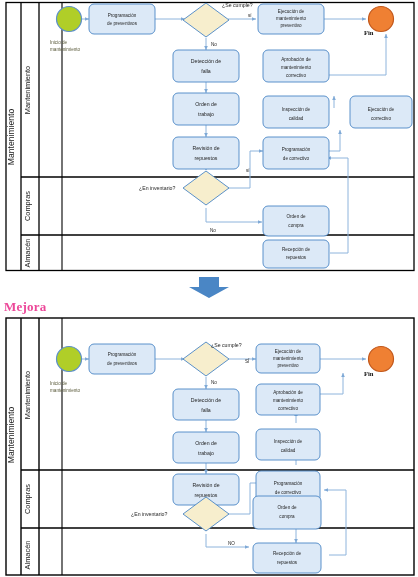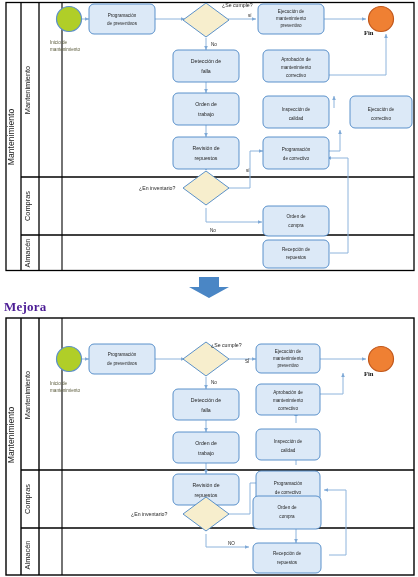--- a/index.html
+++ b/index.html
@@ -1,21 +1,21 @@
 <!DOCTYPE html>
 <html><head>
 <meta charset="utf-8">
 <style>
   html,body{margin:0;padding:0;background:#fff;}
   body{width:418px;height:577px;position:relative;overflow:hidden;
        font-family:"Liberation Sans",sans-serif;color:#1a1a1a;}
   .diagram{position:absolute;left:0;width:418px;}
   .svgwrap{position:absolute;left:0;top:0;}
   .mejora-title{position:absolute;left:4px;top:299px;font-family:"Liberation Serif",serif;
-       font-size:13px;font-weight:bold;color:#4c1d95;letter-spacing:.2px;}
+       font-size:13px;font-weight:bold;color:#ec4899;letter-spacing:.2px;}
   svg{display:block;}
   text{font-family:"Liberation Sans",sans-serif;fill:#1f1f1f;}
   .nodetxt{font-size:4.6px;text-anchor:middle;}
   .nodetxt.big{font-size:5.2px;}
   .edgelbl{font-size:4.6px;}
   .lanelbl{font-size:7.4px;fill:#1a1a1a;}
   .poollbl{font-size:8.6px;fill:#1a1a1a;}
   .startlbl{font-size:4.6px;fill:#5a5a3a;}
   .finlbl{font-family:"Liberation Serif",serif;font-size:6.6px;font-weight:bold;fill:#111;}
   .diamlbl{font-size:5.2px;}

